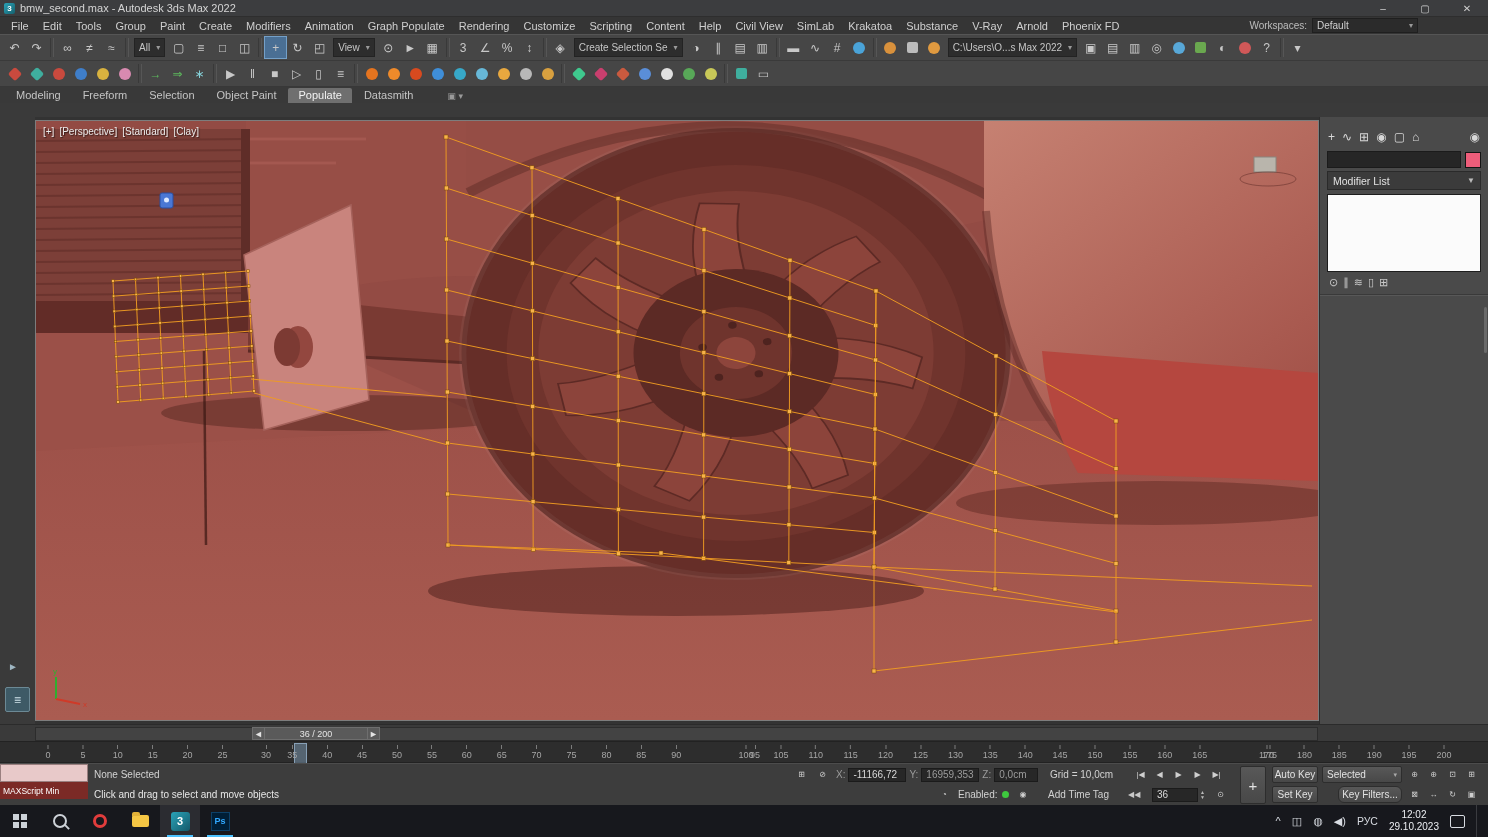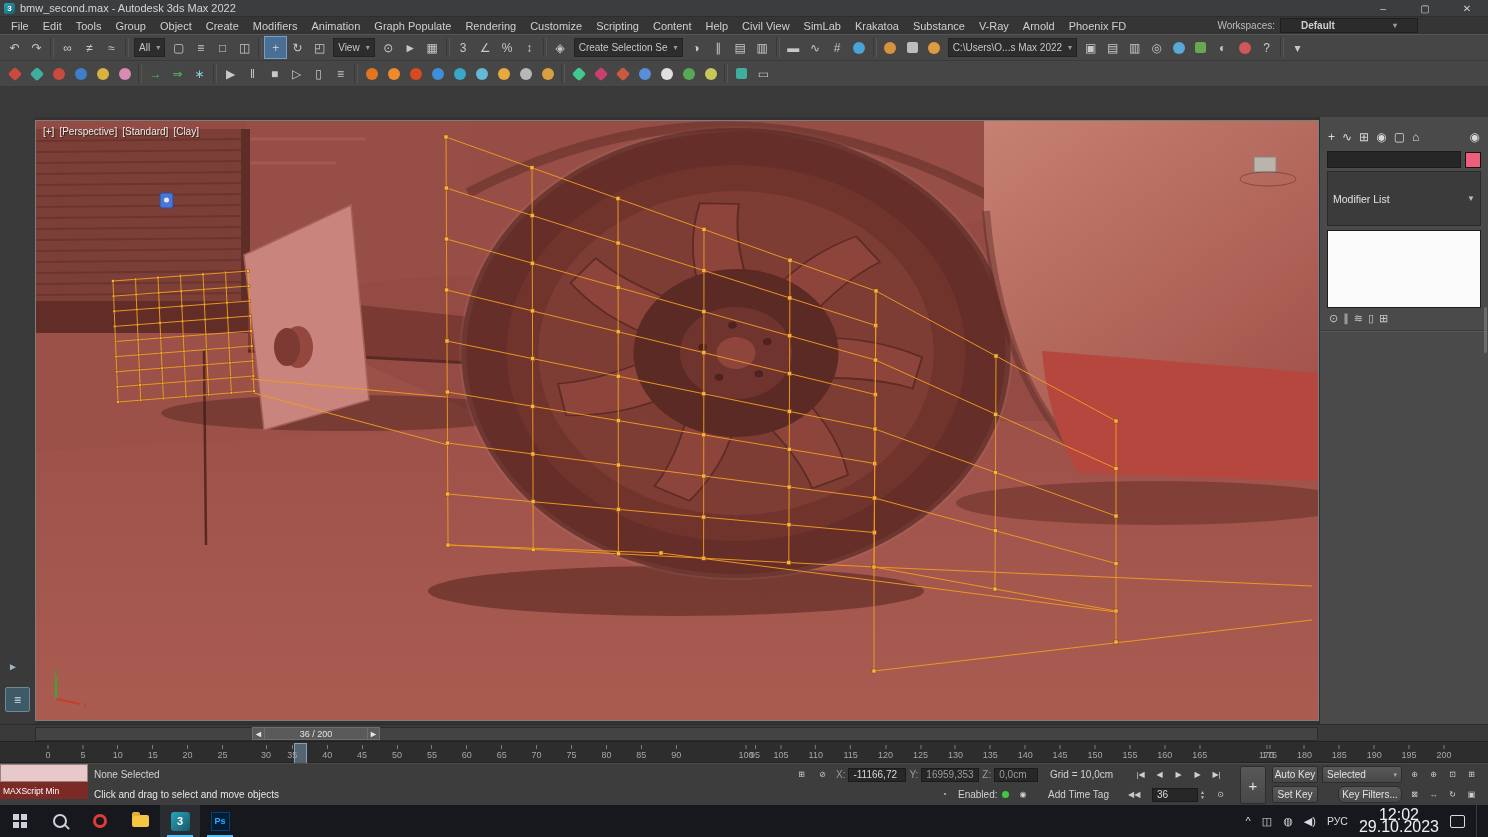--- a/index.html
+++ b/index.html
@@ -12,21 +12,21 @@
   #titlebar .appico{width:11px;height:11px;margin:0 5px 0 4px;background:linear-gradient(135deg,#2aa3b8,#15606e);
             color:#fff;font-size:8px;font-weight:bold;display:flex;align-items:center;justify-content:center;border-radius:2px;}
   #wincontrols{margin-left:auto;display:flex;height:100%;}
   #wincontrols span{width:42px;display:flex;align-items:center;justify-content:center;font-size:10px;color:#cfcfcf;}
   
   #menubar{top:17px;left:0;right:0;height:17px;background:#353535;display:flex;align-items:center;
            font-size:11px;color:#cfcfcf;padding-left:4px;box-sizing:border-box;}
   .menu-item{padding:1px 7px;white-space:nowrap;}
   #workspaces{margin-left:auto;display:flex;align-items:center;gap:5px;padding-right:70px;font-size:10px;color:#bdbdbd;}
   #workspace-dd{background:#2b2b2b;border:1px solid #1f1f1f;height:13px;width:96px;display:flex;align-items:center;
-                justify-content:space-between;padding:0 20px;color:#cfcfcf;font-weight:bold;}
+                justify-content:space-between;padding:0 4px;color:#cfcfcf;}
   
   .toolbar{left:0;right:0;background:#464646;display:flex;align-items:center;gap:1px;padding:0 4px;box-sizing:border-box;overflow:hidden;}
   #toolbar1{top:34px;height:27px;border-top:1px solid #555;border-bottom:1px solid #3a3a3a;}
   #toolbar2{top:61px;height:26px;border-bottom:1px solid #383838;}
   .tbi{width:21px;height:21px;min-width:21px;display:flex;align-items:center;justify-content:center;
        color:#c8c8c8;font-size:12px;line-height:1;}
   .tbi.active{background:#4a6f94;outline:1px solid #74a0c8;}
   .tbi i{display:block;font-style:normal;}
   .dot{width:12px;height:12px;border-radius:50%;}
   .dmd{width:10px;height:10px;transform:rotate(45deg);border-radius:2px;}
@@ -54,21 +54,21 @@
   #vplabel{position:absolute;left:7px;top:5px;z-index:5;display:flex;gap:5px;font-size:10px;color:#ececec;
            text-shadow:1px 1px 1px rgba(0,0,0,.55);}
   
   #rightpanel{left:1319px;top:0;width:169px;height:607px;background:#4a4a4a;border-left:1px solid #2d2d2d;box-sizing:border-box;}
   #cp-tabs{display:flex;align-items:center;gap:7px;padding:13px 8px 4px 8px;color:#d8d8d8;font-size:12px;}
   #cp-tabs span:last-child{margin-left:auto;}
   .cp-row{margin:3px 7px;display:flex;align-items:center;}
   #cp-name{flex:1;height:15px;background:#262626;border:1px solid #1b1b1b;}
   #cp-swatch{width:14px;height:14px;margin-left:4px;background:#ee5d7a;border:1px solid #141414;}
   #modifier-dd{flex:1;height:17px;background:#3b3b3b;border:1px solid #2a2a2a;color:#e2e2e2;font-size:10.5px;
-               display:flex;align-items:center;justify-content:space-between;padding:18px 5px;}
+               display:flex;align-items:center;justify-content:space-between;padding:0 5px;}
   #stackbox{margin:4px 7px;height:76px;background:#fbfbfb;border:1px solid #1d1d1d;}
   #stack-tools{display:flex;gap:5px;margin:2px 9px;color:#c8c8c8;font-size:11px;}
   .cp-divider{margin:5px 0;height:1px;background:#3a3a3a;border-bottom:1px solid #585858;}
   #cp-scroll{position:absolute;right:1px;top:190px;width:3px;height:46px;background:#6a6a6a;border-radius:2px;}
   
   #sliderrow{top:724px;left:0;right:0;height:17px;background:#3a3a3a;border-top:1px solid #2b2b2b;box-sizing:border-box;}
   #slidertrack{position:absolute;left:35px;top:2px;width:1281px;height:12px;background:#434343;border:1px solid #2c2c2c;}
   #slider{position:absolute;left:252px;top:2px;display:flex;height:13px;}
   .sbtn{height:13px;background:#5a5a5a;border:1px solid #6e6e6e;color:#e4e4e4;font-size:9px;
         display:flex;align-items:center;justify-content:center;box-sizing:border-box;}
@@ -106,21 +106,21 @@
   .mag:after{content:"";position:absolute;width:2px;height:6px;background:#cdd2d8;right:-3px;bottom:-4px;transform:rotate(-45deg);}
   .opera{width:14px;height:14px;border:3px solid #e13c3c;border-radius:50%;box-sizing:border-box;}
   .folder{width:17px;height:12px;background:#f5c644;border-radius:2px;position:relative;}
   .folder:before{content:"";position:absolute;top:-3px;left:0;width:8px;height:4px;background:#e2b138;border-radius:2px 2px 0 0;}
   .max-ico{width:19px;height:19px;background:linear-gradient(135deg,#2aa3b8,#14596a);color:#fff;font-weight:bold;
            font-size:11px;display:flex;align-items:center;justify-content:center;border-radius:3px;}
   .ps-ico{width:19px;height:19px;background:#001e36;color:#31a8ff;font-weight:bold;font-size:9px;
           display:flex;align-items:center;justify-content:center;border:1px solid rgba(49,168,255,.25);box-sizing:border-box;}
   #tray{margin-left:auto;display:flex;align-items:center;gap:11px;padding-right:7px;font-size:10.5px;}
   #tray .tico{font-size:11px;color:#d8dce2;}
-  #clock{text-align:center;font-size:16px;line-height:12px;color:#eceef2;}
+  #clock{text-align:center;font-size:10px;line-height:12px;color:#eceef2;}
   .notif{width:13px;height:11px;border:1px solid #d8dce2;border-radius:2px;}
   #showdesk{width:5px;height:32px;border-left:1px solid #3a3b40;box-sizing:border-box;}
 </style>
 </head>
 <body>
 
 <div id="app">
 
   <div id="titlebar" class="abs">
     <span class="appico">3</span>
@@ -131,21 +131,21 @@
       <span>✕</span>
     </div>
   </div>
 
   <div id="menubar" class="abs">
     <div id="menu-items" style="display:flex;">
         <span class="menu-item">File</span>
         <span class="menu-item">Edit</span>
         <span class="menu-item">Tools</span>
         <span class="menu-item">Group</span>
-        <span class="menu-item">Object</span>
+        <span class="menu-item">Paint</span>
         <span class="menu-item">Create</span>
         <span class="menu-item">Modifiers</span>
         <span class="menu-item">Animation</span>
         <span class="menu-item">Graph Populate</span>
         <span class="menu-item">Rendering</span>
         <span class="menu-item">Customize</span>
         <span class="menu-item">Scripting</span>
         <span class="menu-item">Content</span>
         <span class="menu-item">Help</span>
         <span class="menu-item">Civil View</span>
@@ -326,20 +326,29 @@
       <span class="tbi">
         <i class="dot" style="background: rgb(200, 200, 88);"></i>
       </span>
       <span class="sep"></span>
       <span class="tbi">
         <i class="sq" style="background: rgb(63, 174, 158);"></i>
       </span>
       <span class="tbi">▭</span>
     </div>
 
+  <div id="ribbontabs" class="abs">
+      <span class="rtab">Modeling</span>
+      <span class="rtab">Freeform</span>
+      <span class="rtab">Selection</span>
+      <span class="rtab">Object Paint</span>
+      <span class="rtab active">Populate</span>
+      <span class="rtab">Datasmith</span>
+      <span id="ribbon-config">▣ ▾</span>
+    </div>
 
   <div id="main" class="abs">
     <div id="leftstrip" class="abs">
       <span id="ls-arrow">►</span>
       <span id="ls-panel">≡</span>
     </div>
 
     <div id="viewport" class="abs">
       <div id="vplabel">
         <span>[+]</span>

